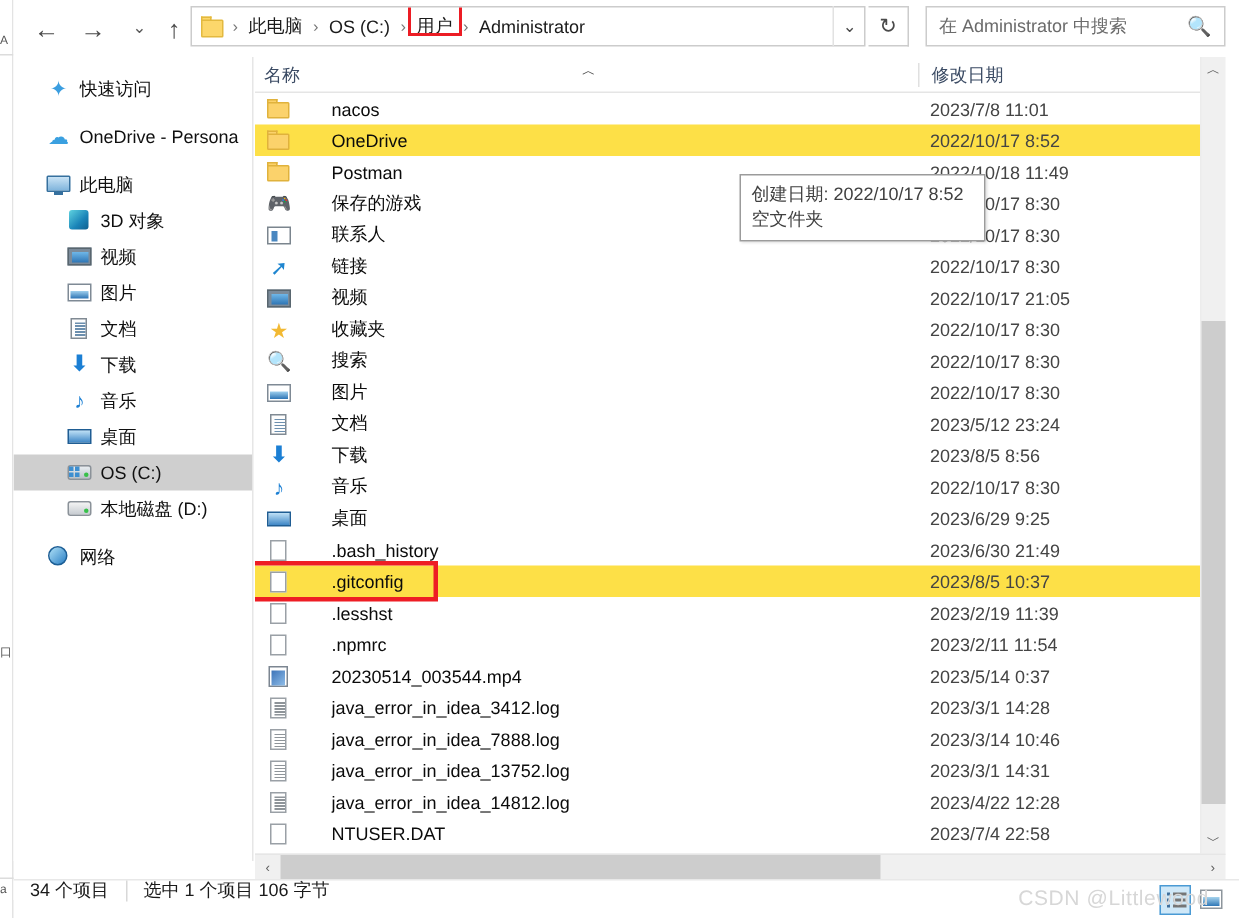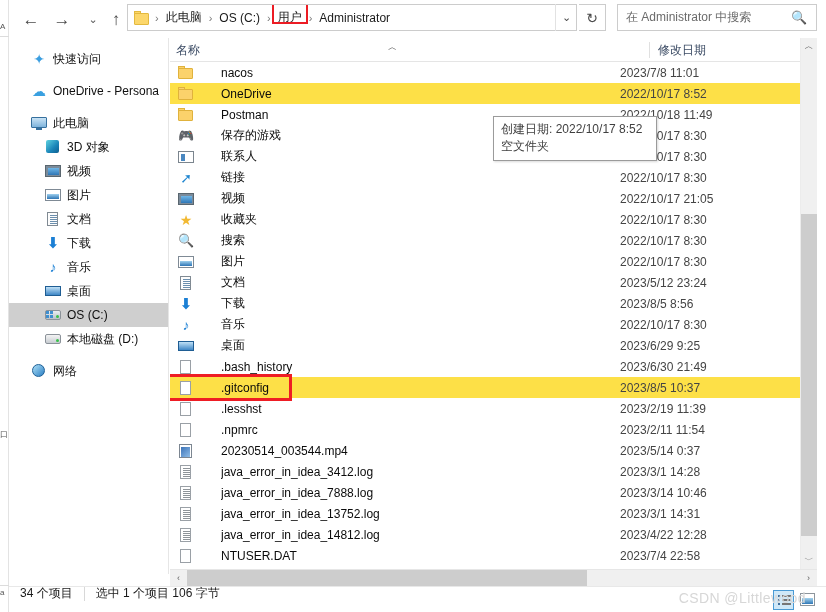--- a/index.html
+++ b/index.html
@@ -230,21 +230,20 @@
   }
   .col-date {
     position: absolute;
     left: 442px; top: 4px;
     font-size: 12px;
     color: #3a4a63;
     padding-left: 8px;
     border-left: 1px solid #e0e0e0;
     height: 16px;
     box-sizing: content-box;
-    margin-left: 37px;
   }
   .sort-arrow {
     position: absolute;
     left: 218px; top: 3px;
     font-size: 9px;
     color: #4a4a4a;
     user-select: none;
   }
 
   

